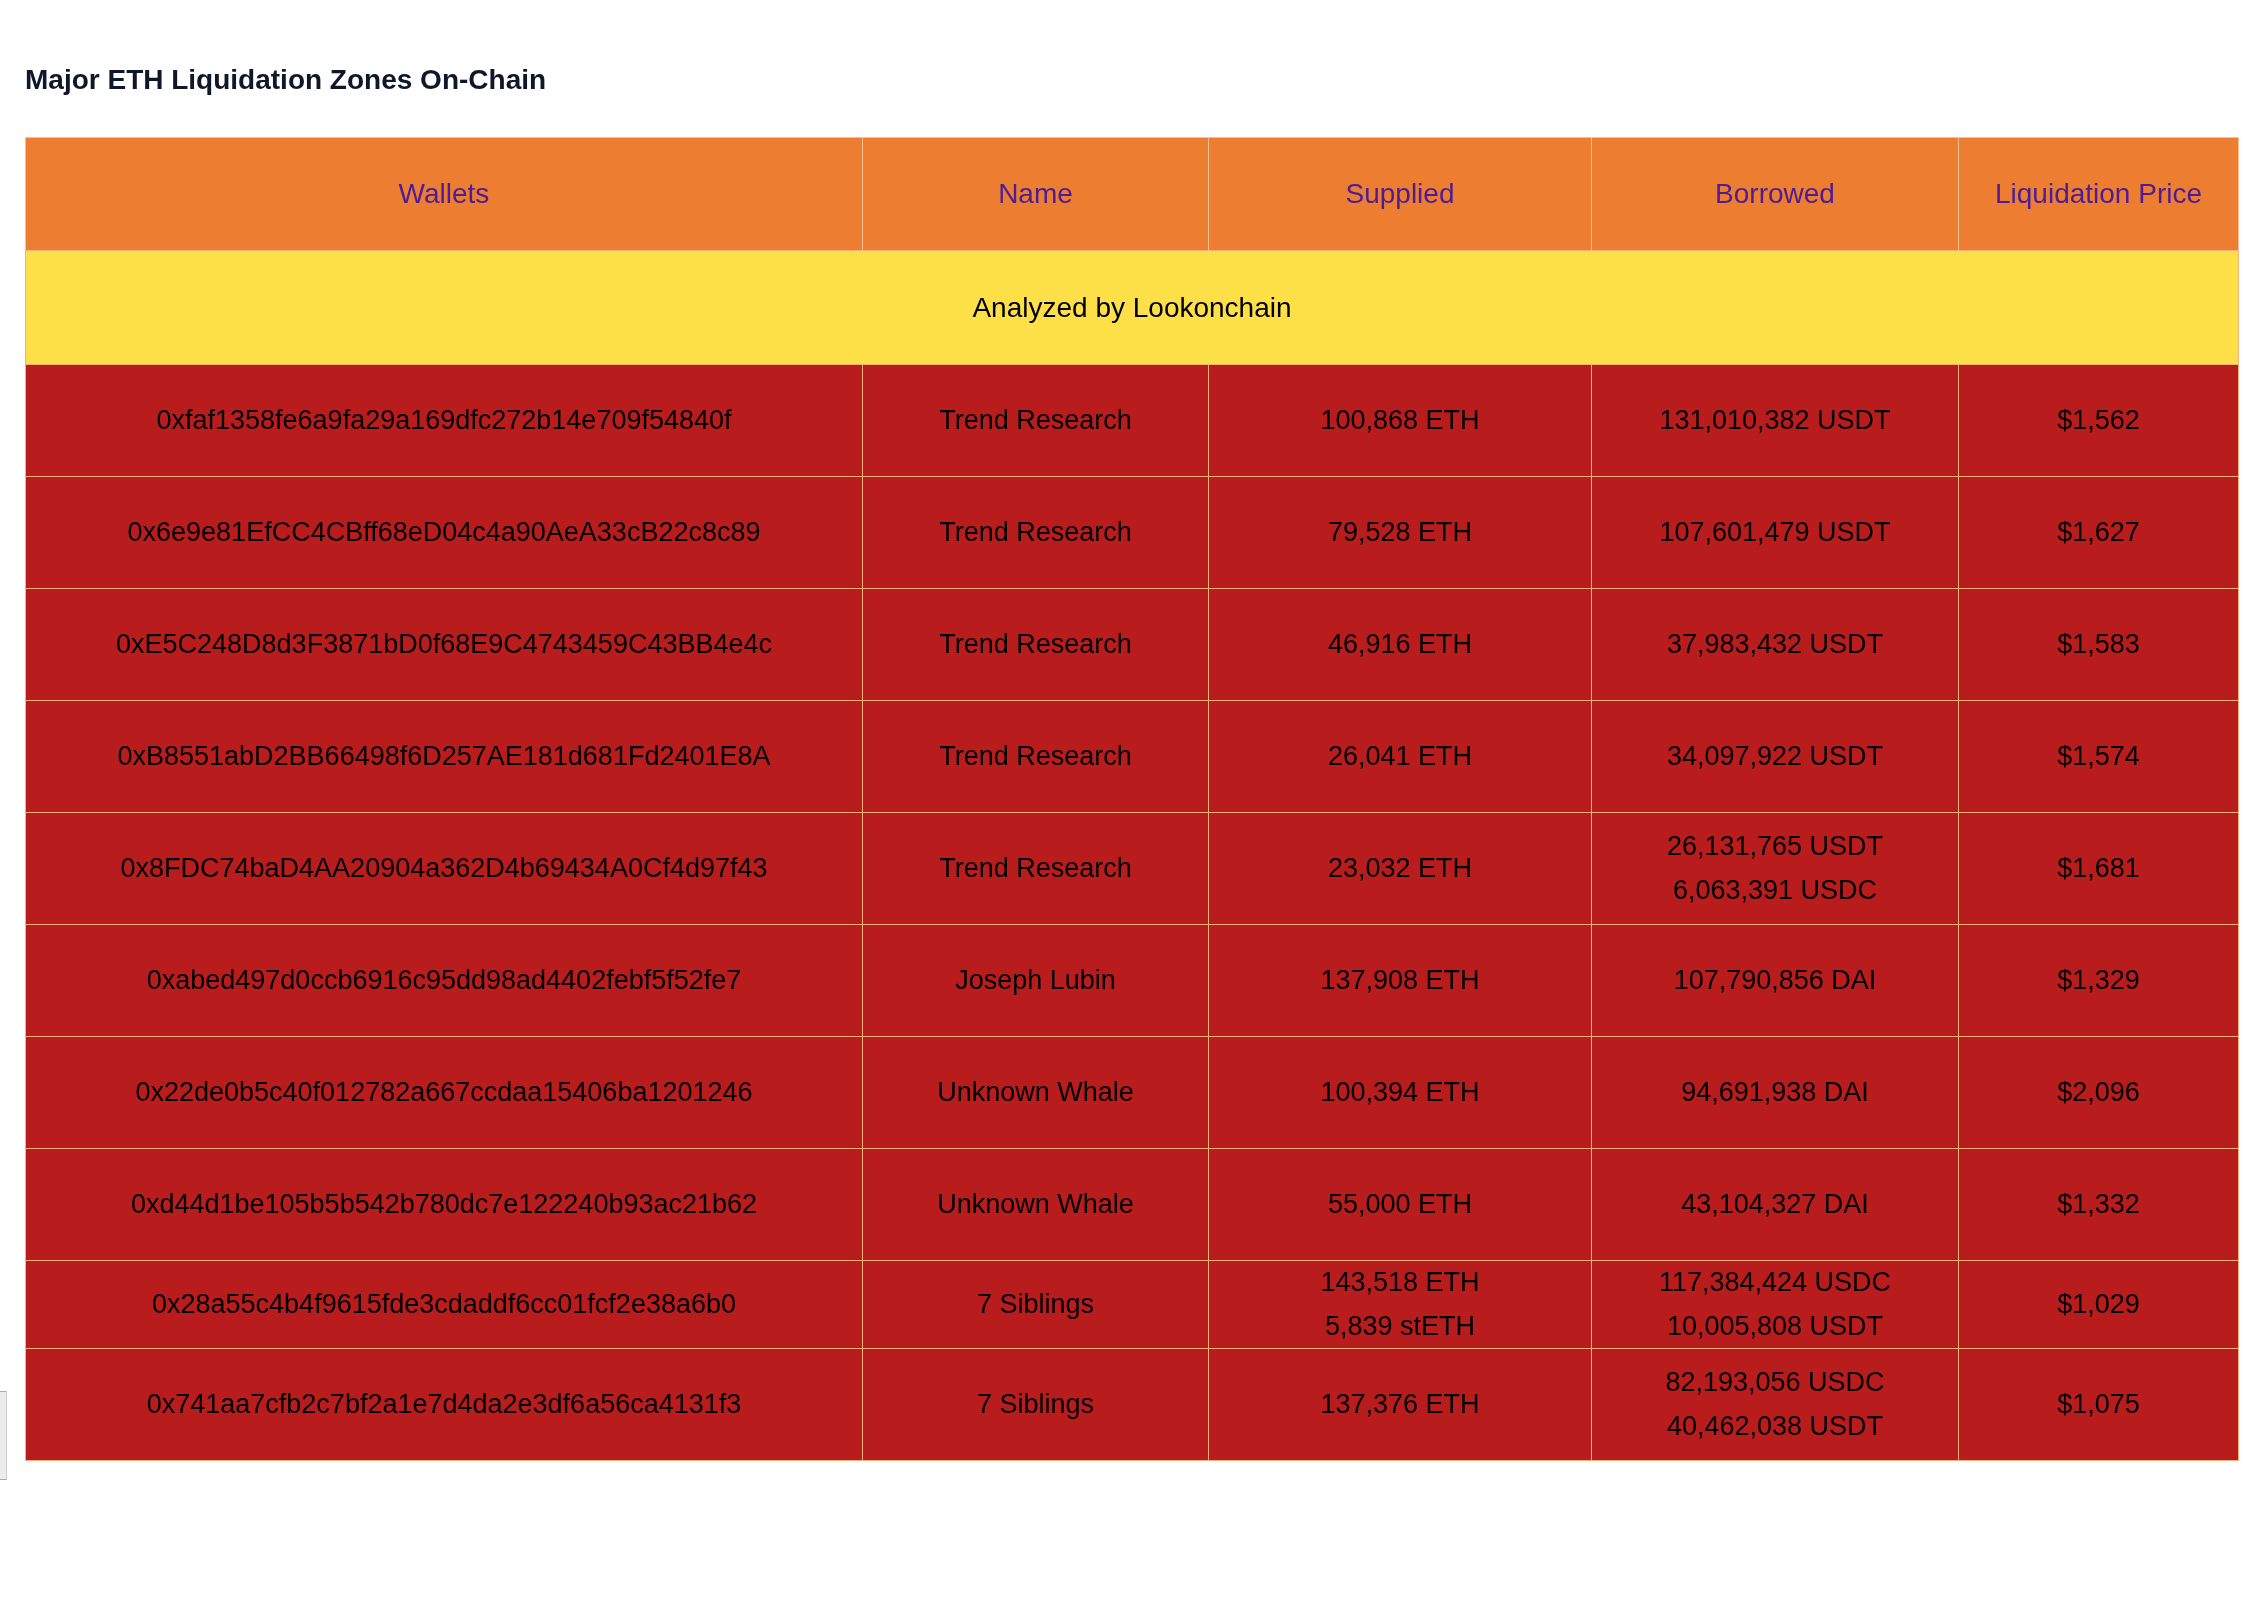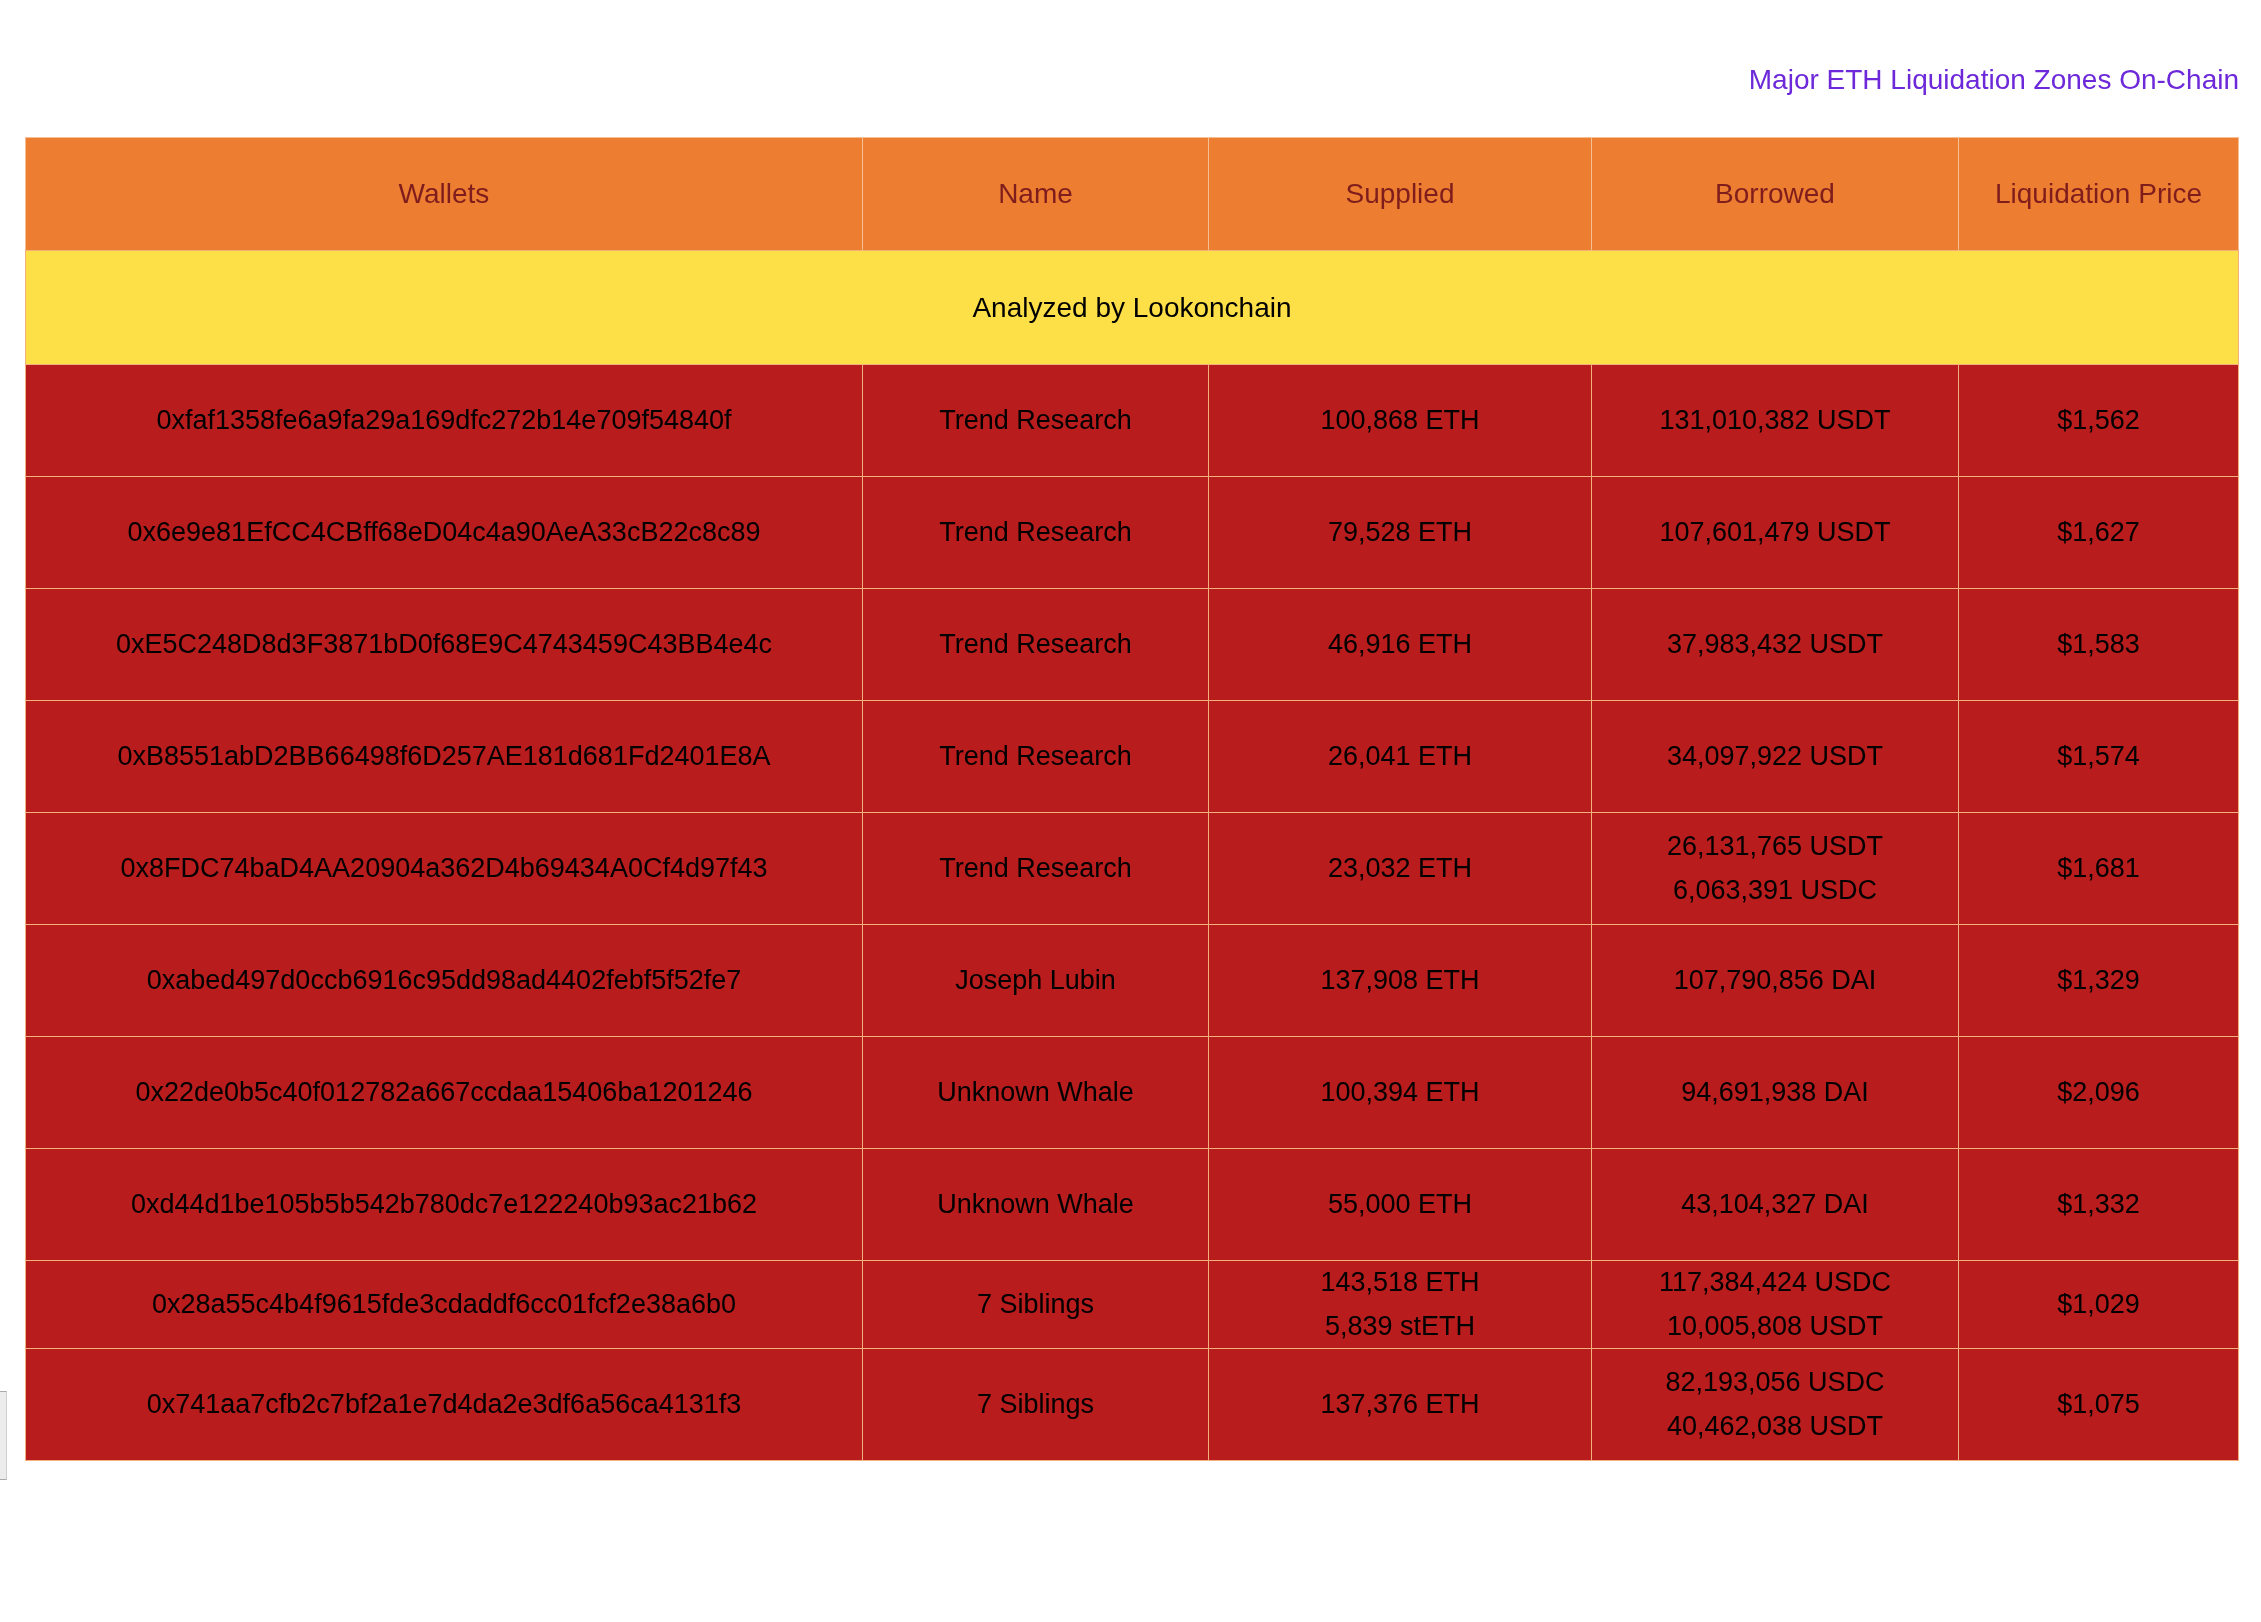--- a/index.html
+++ b/index.html
@@ -13,24 +13,24 @@
     width: 2261px;
     height: 1622px;
     background: #ffffff;
     overflow: hidden;
   }
   .chart-title {
     position: absolute;
     top: 66px;
     left: 25px;
     width: 2214px;
-    text-align: right;
+    text-align: left;
     font-size: 28px;
-    font-weight: normal;
-    color: #6d28d9;
+    font-weight: bold;
+    color: #0f172a;
     line-height: 1;
   }
   table.liq-table {
     position: absolute;
     top: 137px;
     left: 25px;
     width: 2214px;
     border-collapse: collapse;
     table-layout: fixed;
   }
@@ -40,21 +40,21 @@
     color: #000000;
     text-align: center;
     vertical-align: middle;
     padding: 0 5.1px;
     line-height: 1.62;
     white-space: pre-line;
     overflow: hidden;
   }
   .liq-table tr.header-row td {
     background: #ED7D31;
-    color: #7f1d1d;
+    color: #4c1d95;
     border-color: #F6C096;
     border-bottom-color: #F2B17C;
     font-size: 28px;
     font-weight: normal;
     height: 112px;
   }
   .liq-table tr.subheader-row td {
     background: #fde047;
     height: 113px;
     font-size: 28px;

